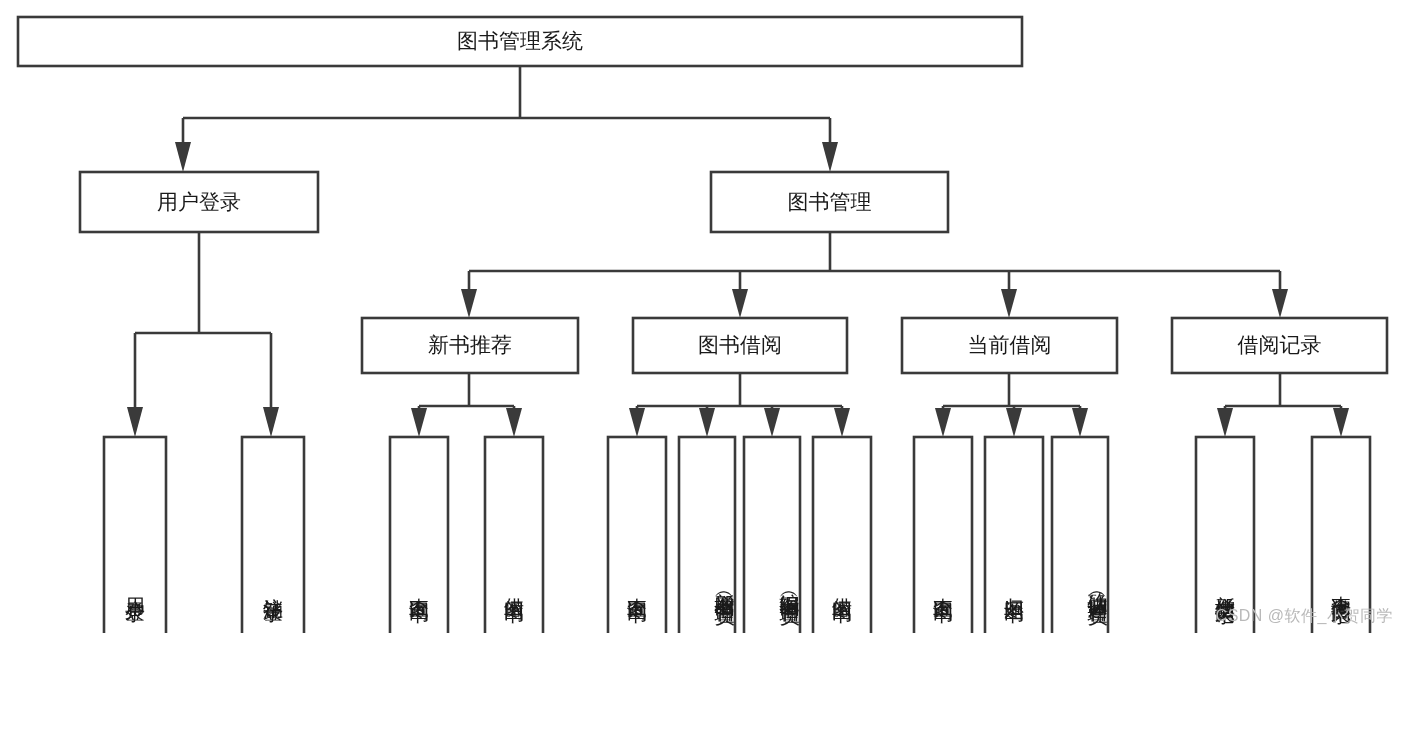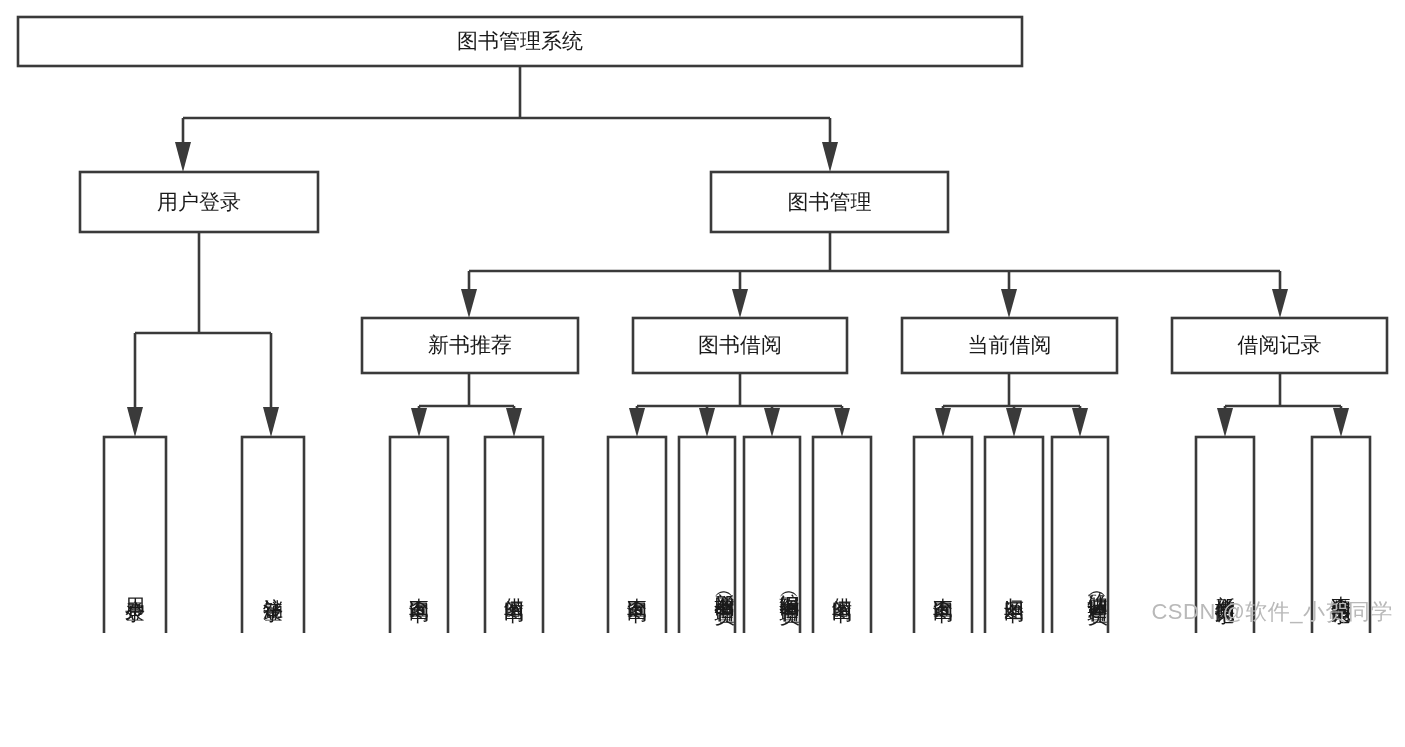--- a/index.html
+++ b/index.html
@@ -62,21 +62,21 @@
     display: flex;
     align-items: flex-start;
     justify-content: center;
     pointer-events: none;
   }
   .watermark {
     position: absolute;
     right: 12px;
     bottom: 6px;
     font-family: "Liberation Sans", "DejaVu Sans", sans-serif;
-    font-size: 22px;
+    font-size: 16px;
     color: #b9b9b9;
     white-space: nowrap;
     letter-spacing: 0.5px;
   }
 </style>
 </head>
 <body>
 
 <div id="diagram-root">
 

